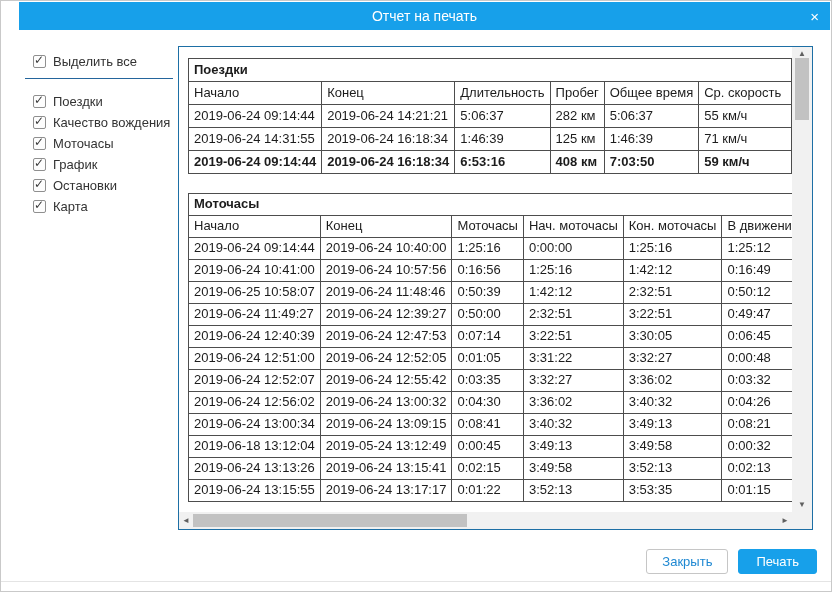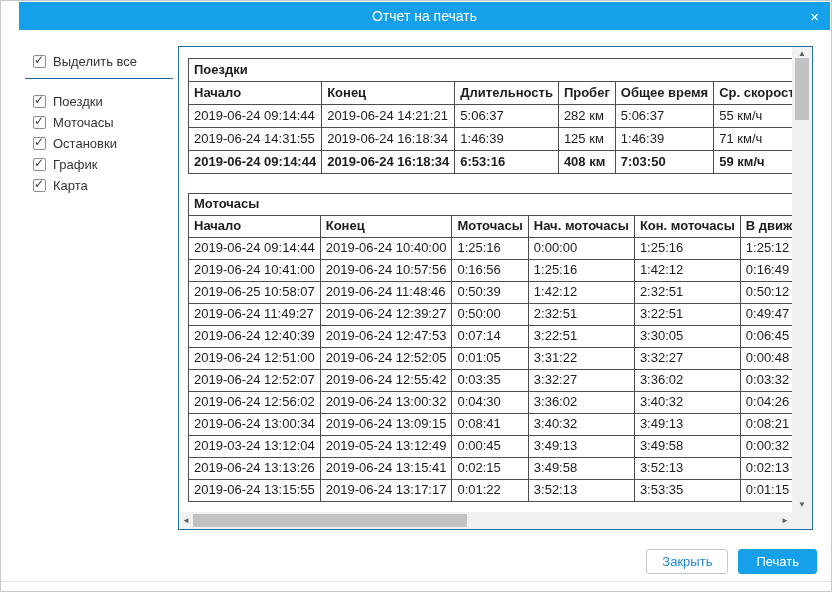--- a/index.html
+++ b/index.html
@@ -41,21 +41,21 @@
   .sarrow.up    { top:3px; left:6px; }
   .sarrow.down  { bottom:3px; left:6px; }
   .sarrow.left  { left:3px; top:5px; }
   .sarrow.right { right:3px; top:5px; }
 
   
   .rtable { border-collapse:collapse; table-layout:fixed; font-size:13px; color:#1c1c1c;
             margin-bottom:19px; }
   .rtable th, .rtable td { border:1px solid #4d4d4d; padding:2px 5px 3px; text-align:left;
             white-space:nowrap; overflow:hidden; line-height:16px; font-weight:normal; }
-  .rtable thead th { font-weight:bold; }
+  .rtable thead th { font-weight:normal; }
   .rtable .title-cell { font-weight:bold; }
   .rtable tr.total-row td { font-weight:bold; }
   .trips-table td, .trips-table th { padding-top:3px; padding-bottom:3px; }
 
   
   .footer { position:absolute; right:14px; bottom:17px; display:flex; gap:10px;margin-left:10px; }
   .btn { font-family:inherit; font-size:13px; border-radius:3px; padding:4px 15px;
          line-height:15px; cursor:pointer; }
   .btn-close { background:#ffffff; border:1px solid #c6c6c6; color:#1e88d2; }
   .btn-print { background:#17a0ea; border:1px solid #17a0ea; color:#ffffff; padding:2px 17px; }
@@ -76,29 +76,33 @@
       <span class="checkbox"></span>
       <span>Выделить все</span>
     </div>
     <hr class="sidebar-sep">
     <div class="check-row">
       <span class="checkbox"></span>
       <span>Поездки</span>
     </div>
     <div class="check-row">
       <span class="checkbox"></span>
+      <span>Качество вождения</span>
+    </div>
+    <div class="check-row">
+      <span class="checkbox"></span>
       <span>Моточасы</span>
     </div>
     <div class="check-row">
       <span class="checkbox"></span>
+      <span>График</span>
+    </div>
+    <div class="check-row">
+      <span class="checkbox"></span>
       <span>Остановки</span>
-    </div>
-    <div class="check-row">
-      <span class="checkbox"></span>
-      <span>График</span>
     </div>
     <div class="check-row">
       <span class="checkbox"></span>
       <span>Карта</span>
     </div>
   </div>
 
   <div class="panel">
     <div class="panel-content">
 
@@ -243,21 +247,21 @@
             </tr>
             <tr>
               <td>2019-06-24 13:00:34</td>
               <td>2019-06-24 13:09:15</td>
               <td>0:08:41</td>
               <td>3:40:32</td>
               <td>3:49:13</td>
               <td>0:08:21</td>
             </tr>
             <tr>
-              <td>2019-03-24 13:12:04</td>
+              <td>2019-06-18 13:12:04</td>
               <td>2019-05-24 13:12:49</td>
               <td>0:00:45</td>
               <td>3:49:13</td>
               <td>3:49:58</td>
               <td>0:00:32</td>
             </tr>
             <tr>
               <td>2019-06-24 13:13:26</td>
               <td>2019-06-24 13:15:41</td>
               <td>0:02:15</td>

